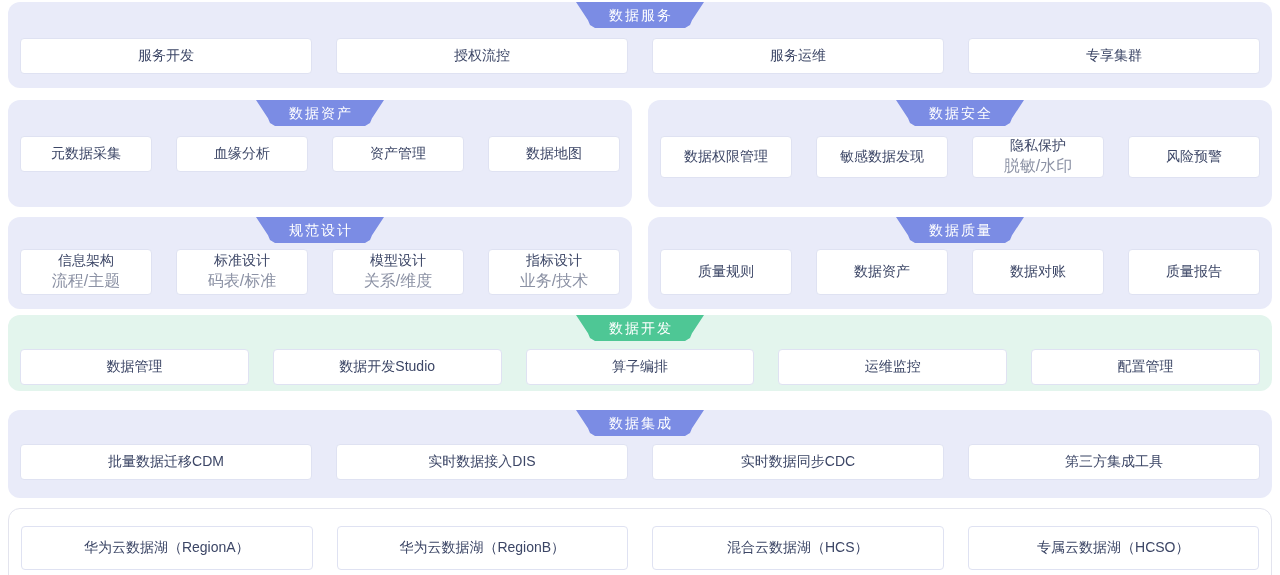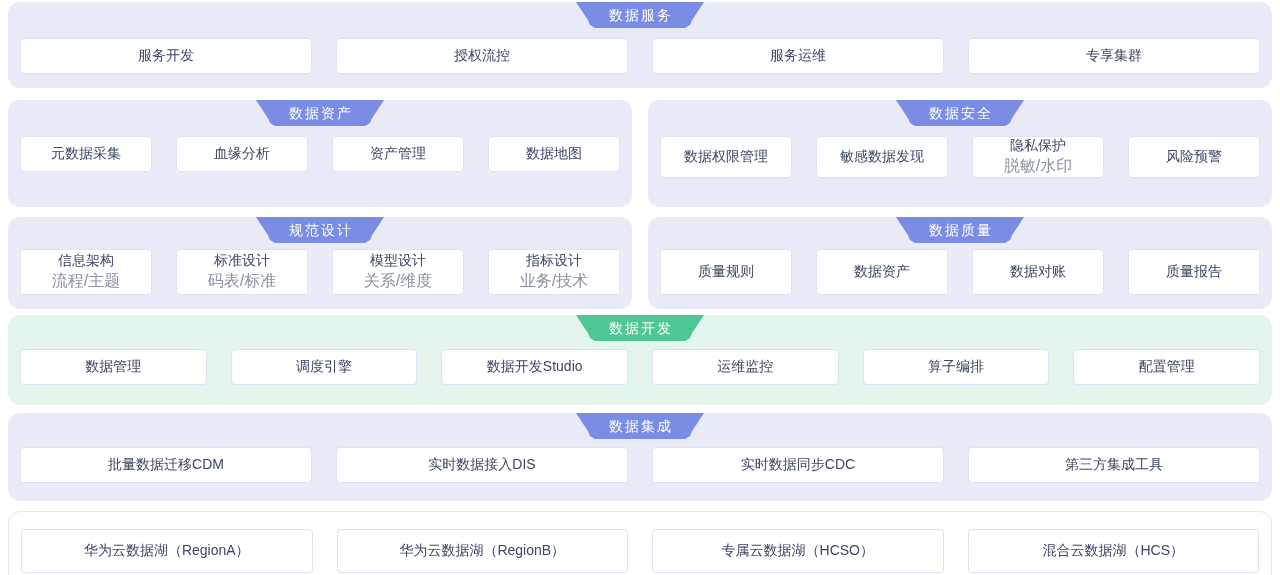--- a/index.html
+++ b/index.html
@@ -42,21 +42,21 @@
 
   .rowA { margin-bottom:10px; }
   .rowA .section { height:107px; }
   .rowA .boxes { padding:10px 12px 18px; }
 
   .rowB { margin-bottom:6px; }
   .rowB .section { height:92px; }
   .rowB .boxes { padding:6px 12px 14px; }
   .rowB .box { min-height:46px; }
 
-  .s6 { height:90px; margin-bottom:8px; }
+  .s6 { height:76px; margin-bottom:19px; }
   .s6 .boxes { padding:8px 12px 20px; }
 
   .s7 { height:88px; margin-bottom:10px; }
   .s7 .boxes { padding:8px 12px 4px; }
 
   .s8 { height:80px; display:flex; align-items:center; }
   .s8 .boxes { padding:0 12px; width:100%; }
   .s8 .box { min-height:44px; }
 </style>
 </head>
@@ -173,30 +173,27 @@
 
   <div class="section s-green s6">
     <div class="banner-row">
       <div class="banner green">数据开发</div>
     </div>
     <div class="boxes">
       <div class="box">
           <span>数据管理</span>
         </div>
       <div class="box">
-          <span>调度引擎</span>
-        </div>
-      <div class="box">
           <span>数据开发Studio</span>
         </div>
       <div class="box">
+          <span>算子编排</span>
+        </div>
+      <div class="box">
           <span>运维监控</span>
-        </div>
-      <div class="box">
-          <span>算子编排</span>
         </div>
       <div class="box">
           <span>配置管理</span>
         </div>
     </div>
   </div>
 
   <div class="section s-lav s7">
     <div class="banner-row">
       <div class="banner">数据集成</div>
@@ -219,21 +216,21 @@
 
   <div class="section s-plain s8">
     <div class="boxes">
       <div class="box">
           <span>华为云数据湖（RegionA）</span>
         </div>
       <div class="box">
           <span>华为云数据湖（RegionB）</span>
         </div>
       <div class="box">
+          <span>混合云数据湖（HCS）</span>
+        </div>
+      <div class="box">
           <span>专属云数据湖（HCSO）</span>
         </div>
-      <div class="box">
-          <span>混合云数据湖（HCS）</span>
-        </div>
     </div>
   </div>
 
 </div>
 
 </body></html>

